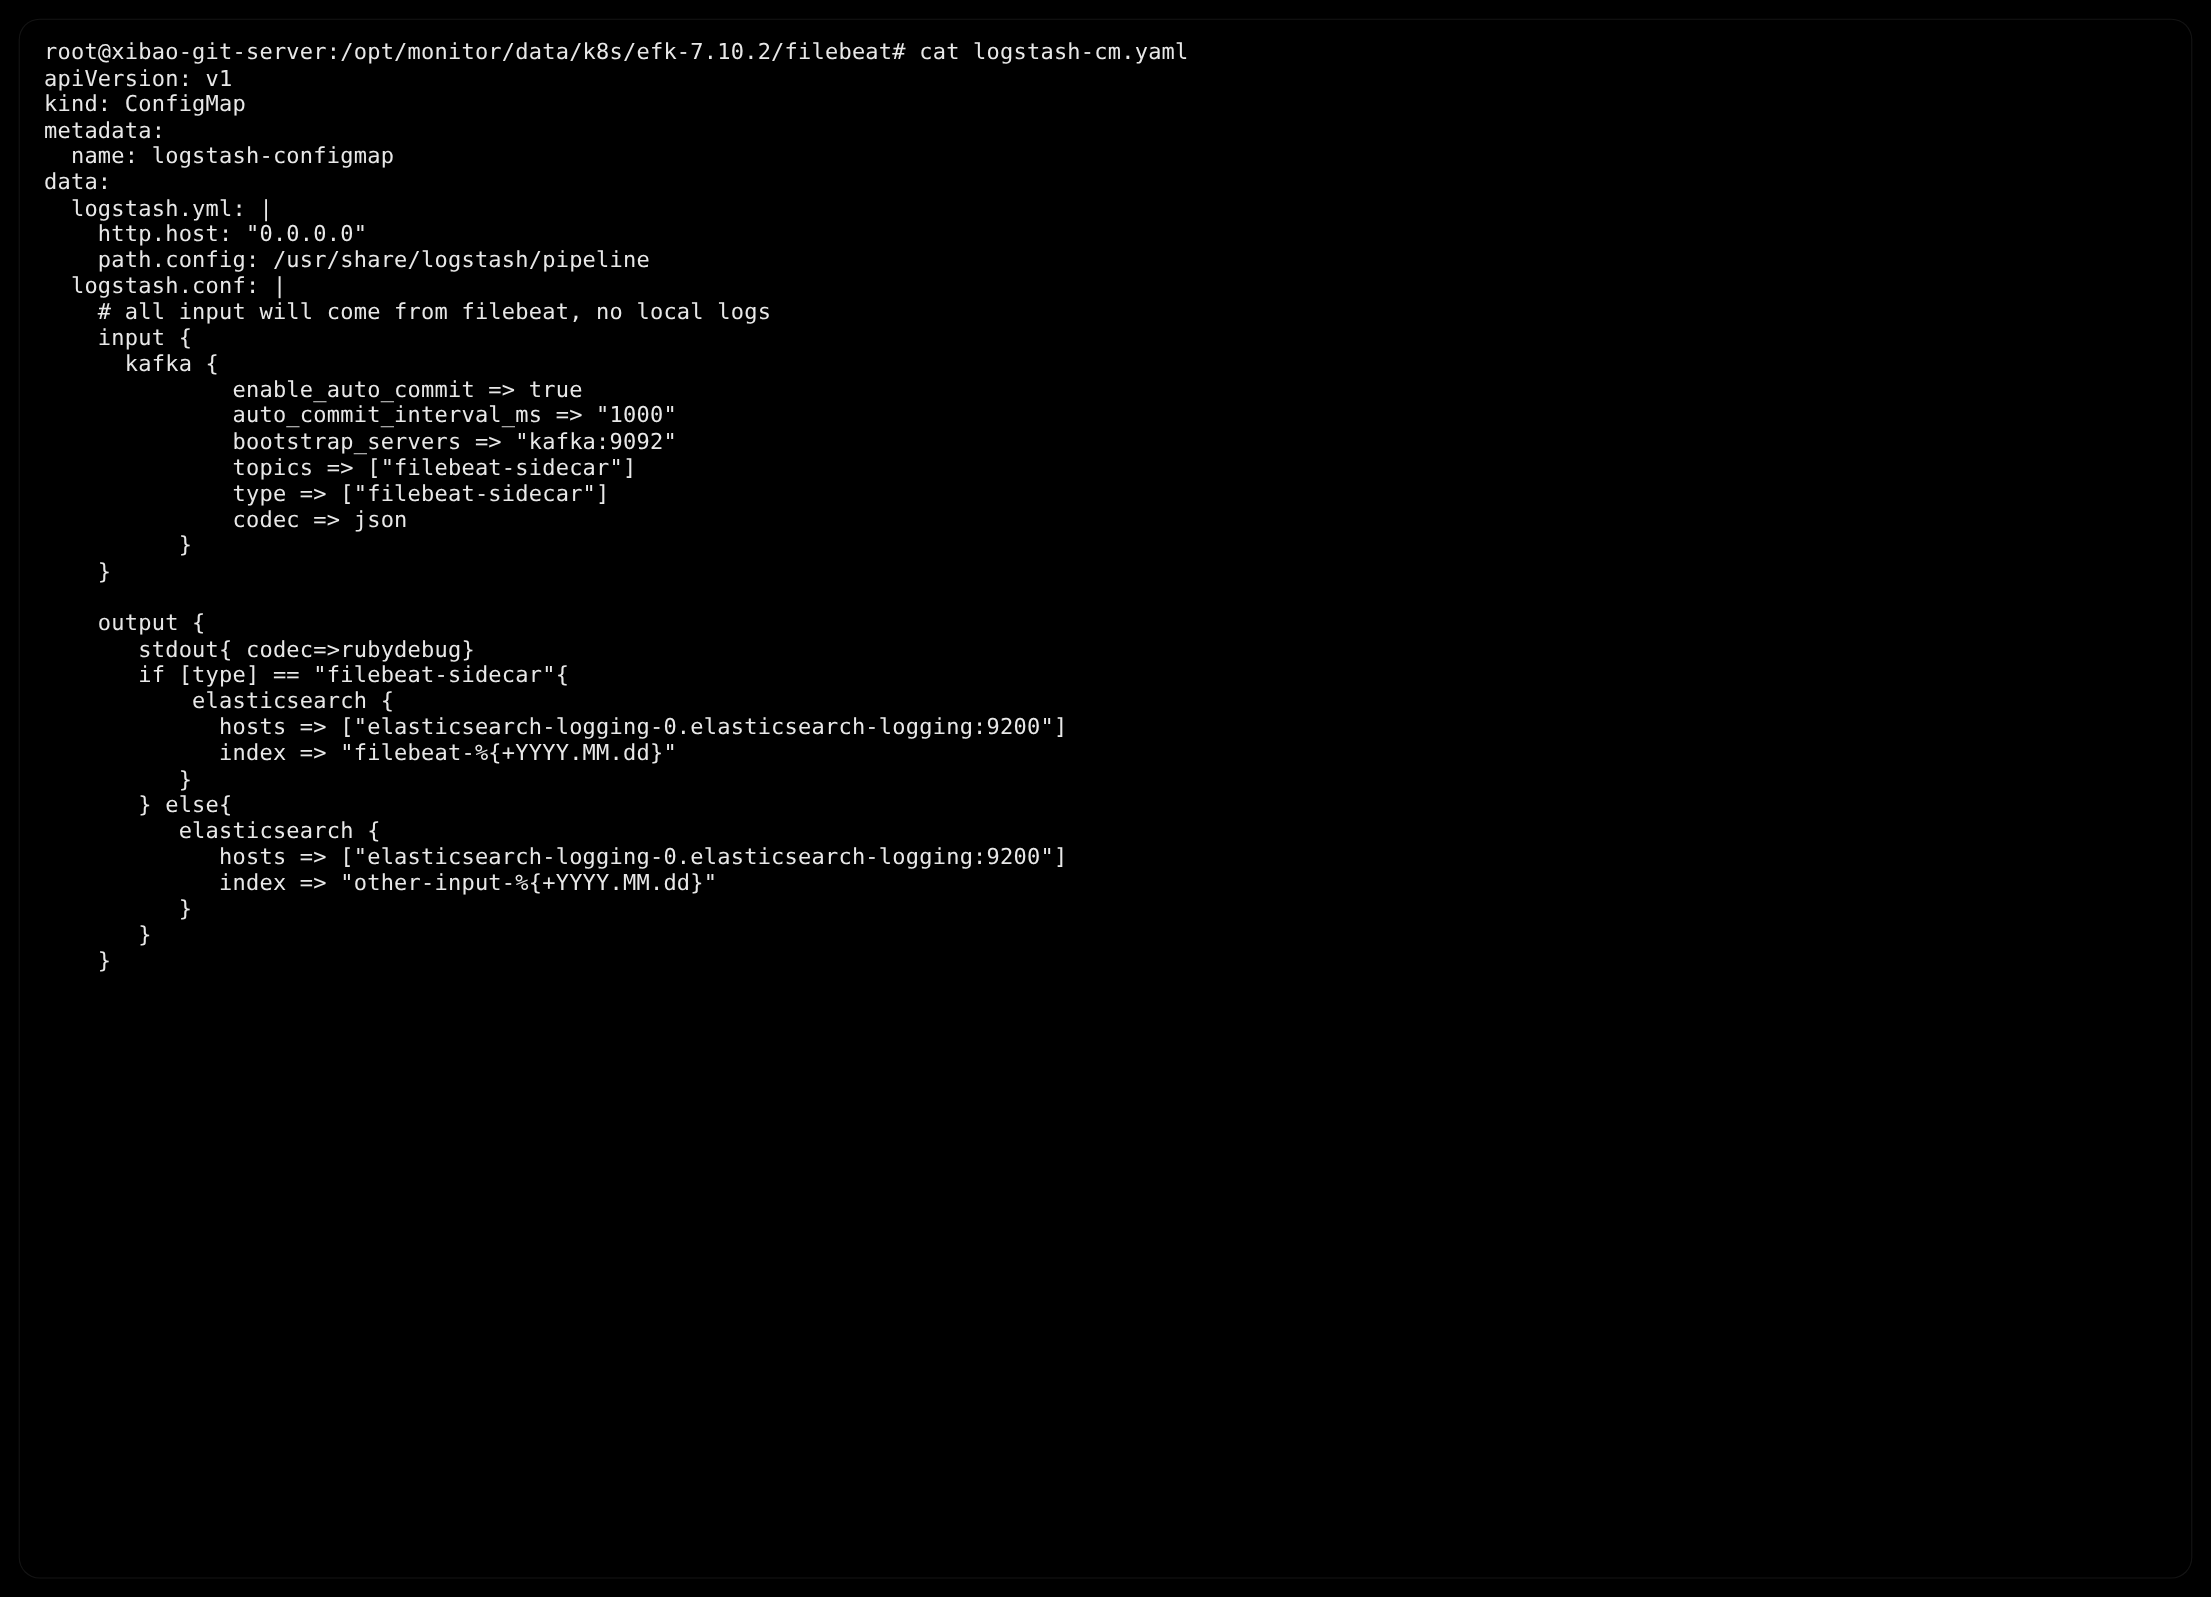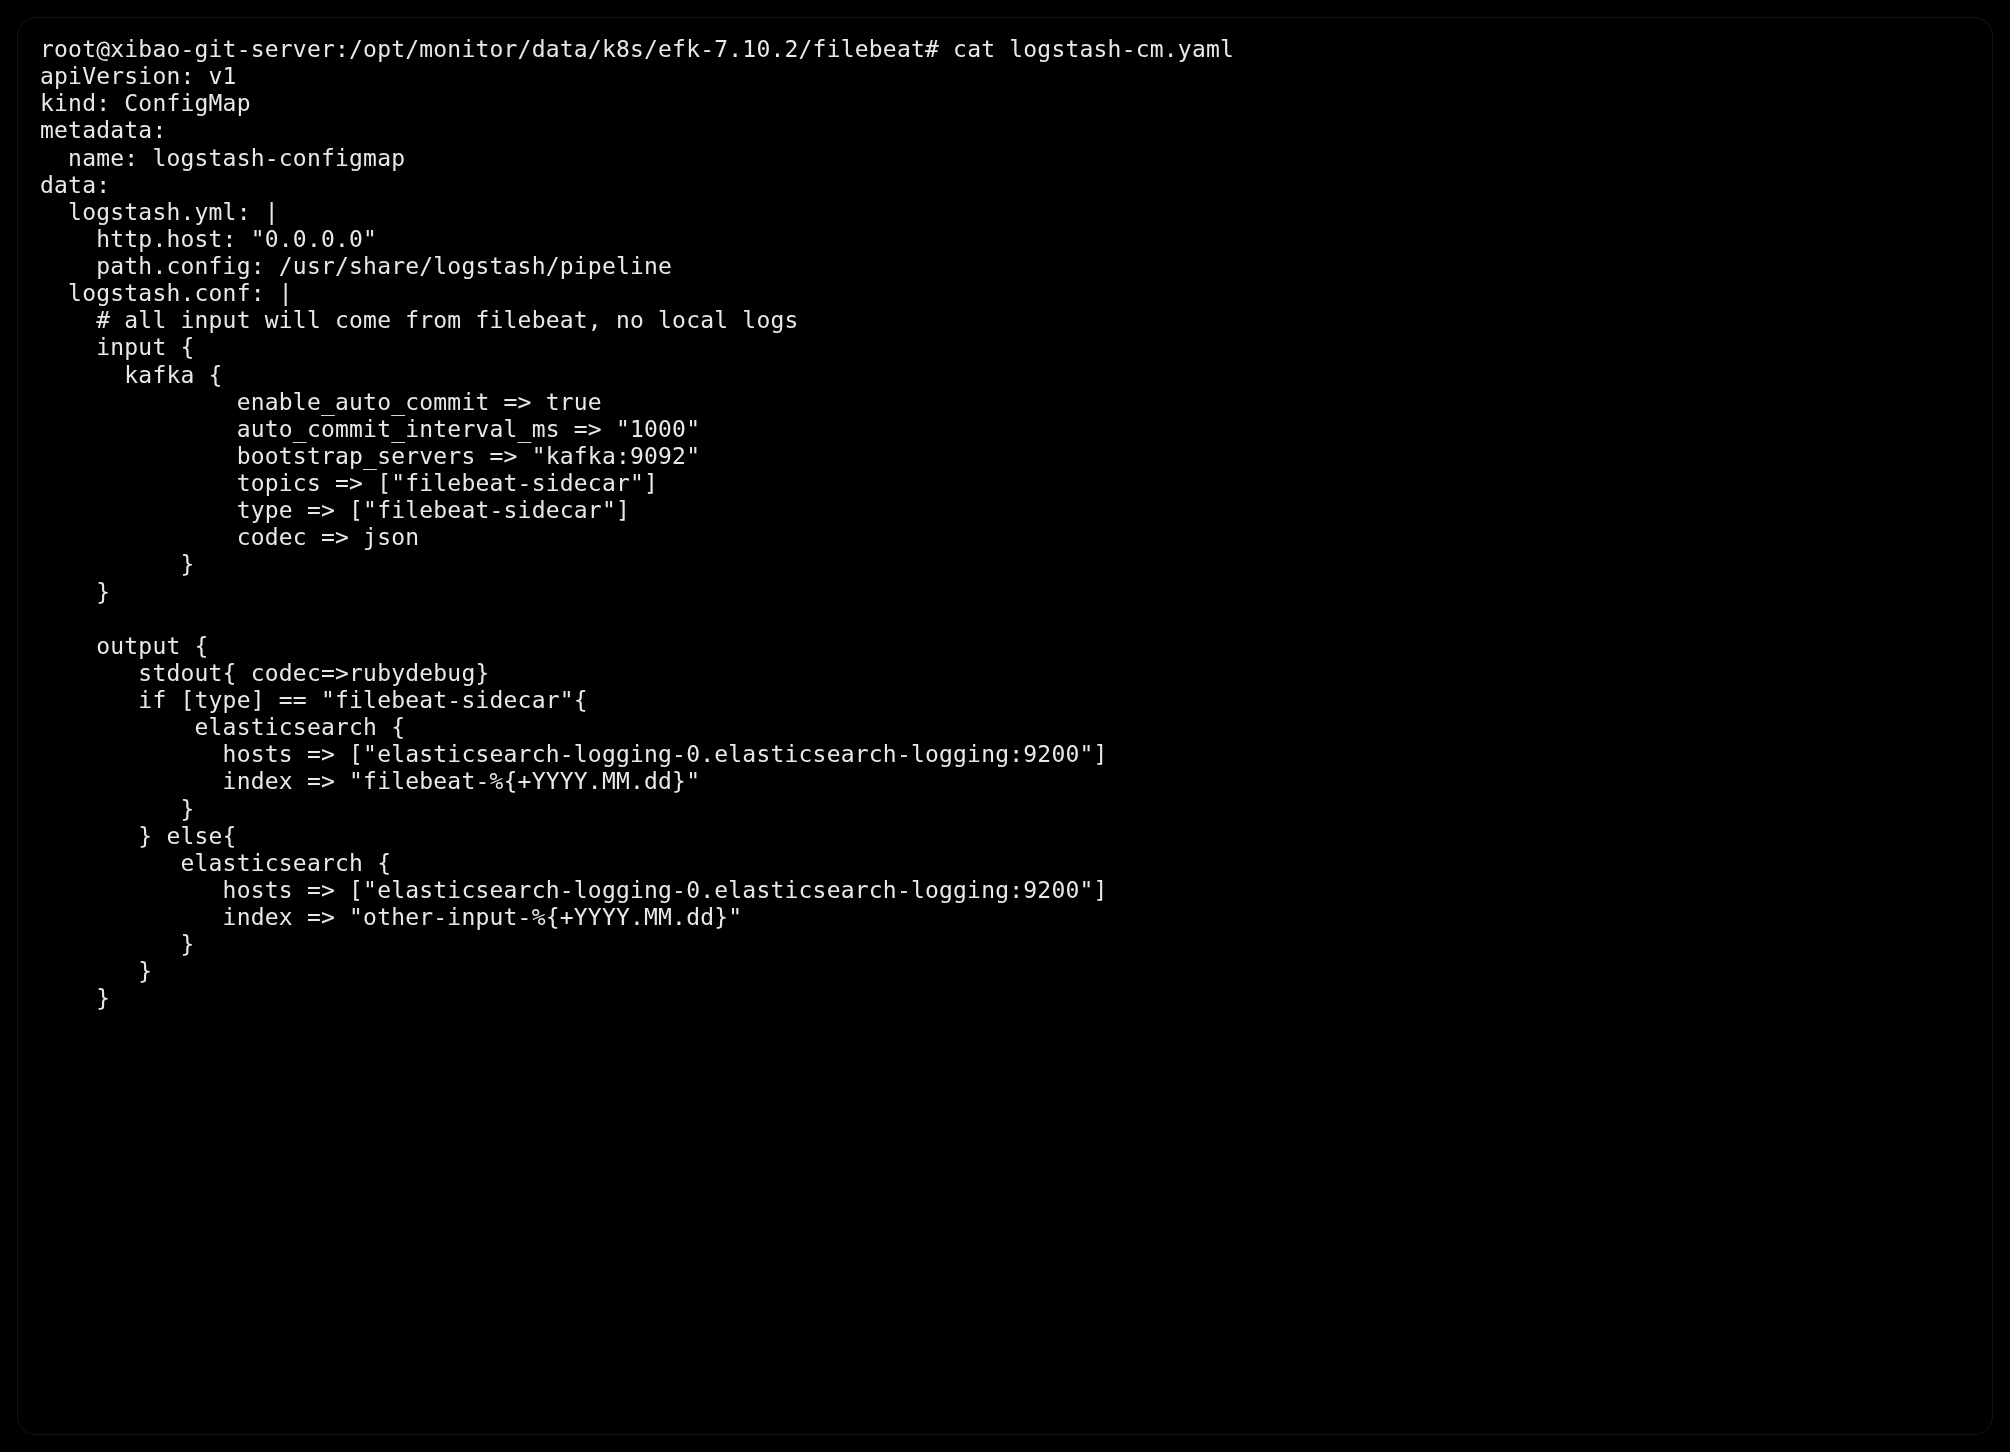--- a/index.html
+++ b/index.html
@@ -19,21 +19,21 @@
     background: #000;
     border-radius: 18px;
     box-shadow: 0 0 0 1px rgba(255,255,255,0.08);
     padding: 18px 22px;
     box-sizing: border-box;
     overflow: hidden;
   }
   pre.terminal {
     margin: 0;
     font-family: "Menlo", "Consolas", "DejaVu Sans Mono", monospace;
-    font-size: 23px;
+    font-size: 20px;
     line-height: 1.18;
     color: #e8e8e8;
     white-space: pre;
     letter-spacing: 0.2px;
   }
   .prompt { color: #e8e8e8; }
 </style>
 </head>
 <body>
 

